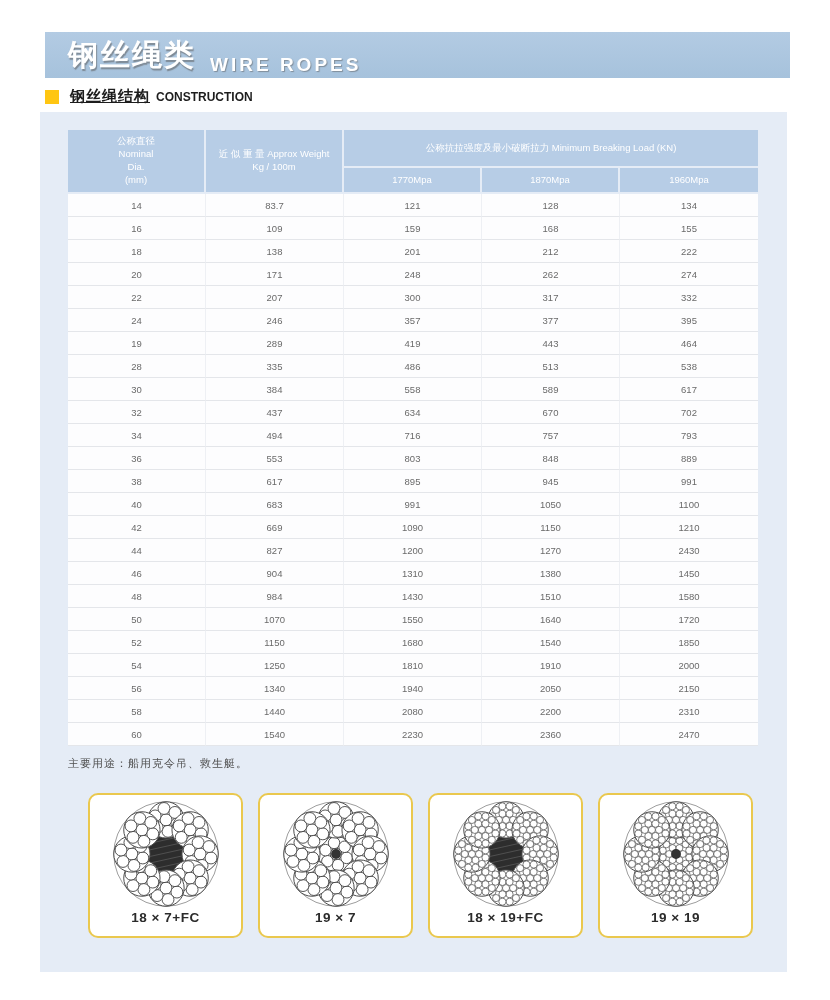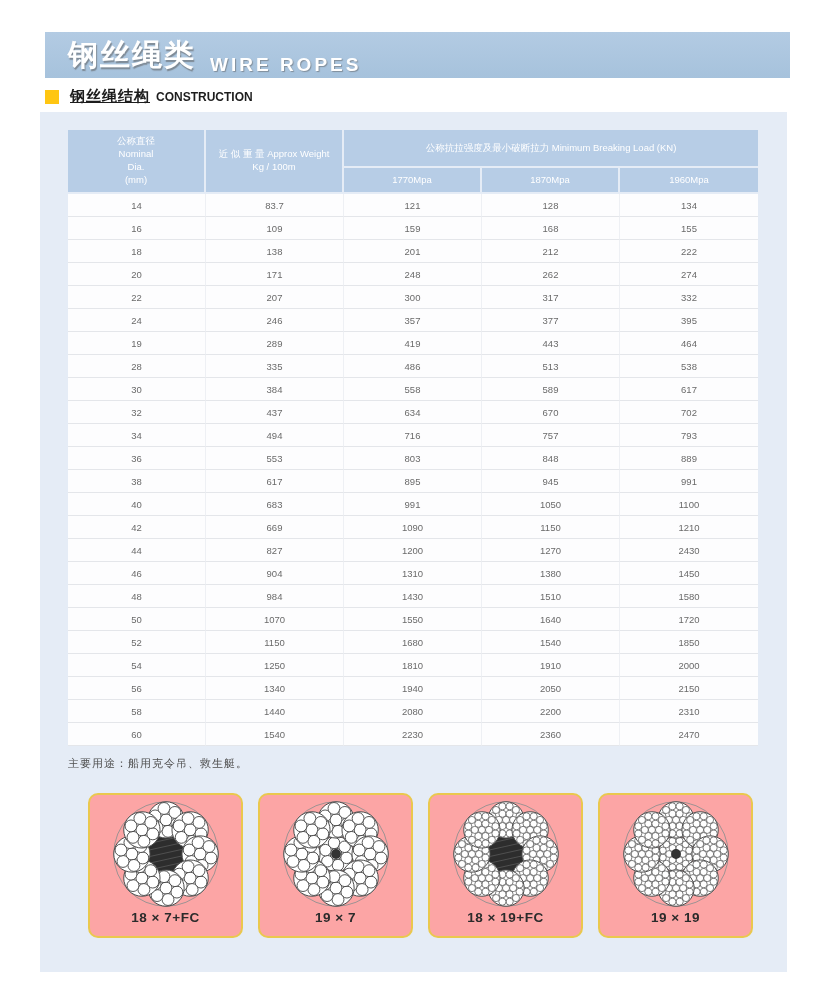--- a/index.html
+++ b/index.html
@@ -38,21 +38,21 @@
   th.h-sub { height:26px; }
   tbody td { height:23px; background:#fdfdfe; text-align:center; color:#6a6a6a;
     font-size:9.5px; border-bottom:1px solid #e4e6ea; border-right:1px solid #eef0f4; }
   tbody td:last-child { border-right:none; }
 
   
   .footnote { position:absolute; left:28px; top:644px; font-size:11px; color:#4f4f4f;
     letter-spacing:1px; }
 
   
-  .card { position:absolute; top:681px; width:155px; height:145px; background:#fca5a5;
+  .card { position:absolute; top:681px; width:155px; height:145px; background:#ffffff;
     border:2px solid #eac84e; border-radius:10px; text-align:center; padding-top:4px; }
   .card svg { width:112px; height:110px; display:block; margin:0 auto; }
   .card-label { font-size:13.5px; font-weight:bold; color:#2b2b2b; margin-top:1px;
     letter-spacing:.5px; }
 </style>
 </head>
 <body>
 
 <div class="page">
 

